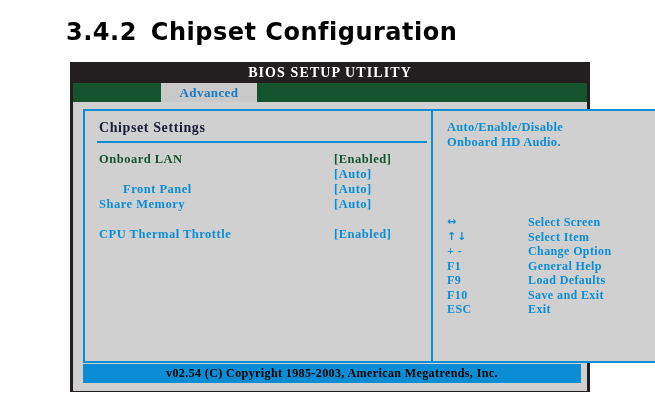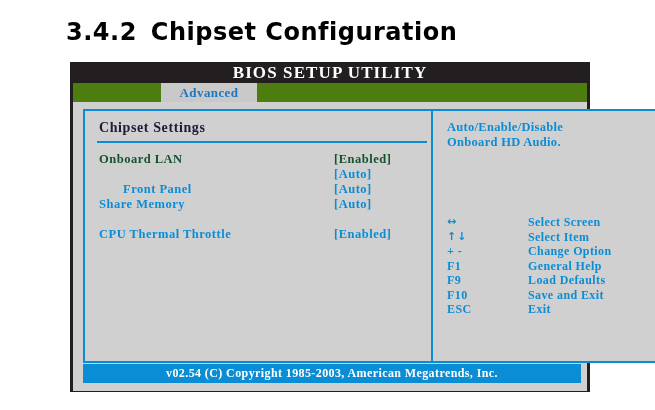--- a/index.html
+++ b/index.html
@@ -47,35 +47,35 @@
   
   #bios-titlebar {
     position: absolute;
     left: 0;
     top: 0;
     right: 0;
     height: 20px;
     background: #231f20;
     color: #ffffff;
     font-weight: bold;
-    font-size: 17px;
+    font-size: 14px;
     letter-spacing: 1.1px;
     text-align: center;
     line-height: 20px;
     white-space: nowrap;
   }
 
   
   #bios-tabstrip {
     position: absolute;
     left: 0;
     top: 20px;
     right: 0;
     height: 19px;
-    background: #4d7c0f;
+    background: #14532d;
   }
   #tab-advanced {
     position: absolute;
     left: 88px;
     top: 0;
     width: 96px;
     height: 19px;
     background: #c9c9c9;
     color: #1a78c2;
     font-weight: bold;
@@ -212,21 +212,21 @@
   }
 
   
   #bios-footer {
     position: absolute;
     left: 10px;
     bottom: 8px;
     width: 498px;
     height: 19px;
     background: #0b8dd6;
-    color: #ffffff;
+    color: #000000;
     font-weight: bold;
     font-size: 12px;
     line-height: 19px;
     text-align: center;
     letter-spacing: 0.4px;
     white-space: nowrap;
     box-sizing: border-box;
   }
 </style>
 </head>

